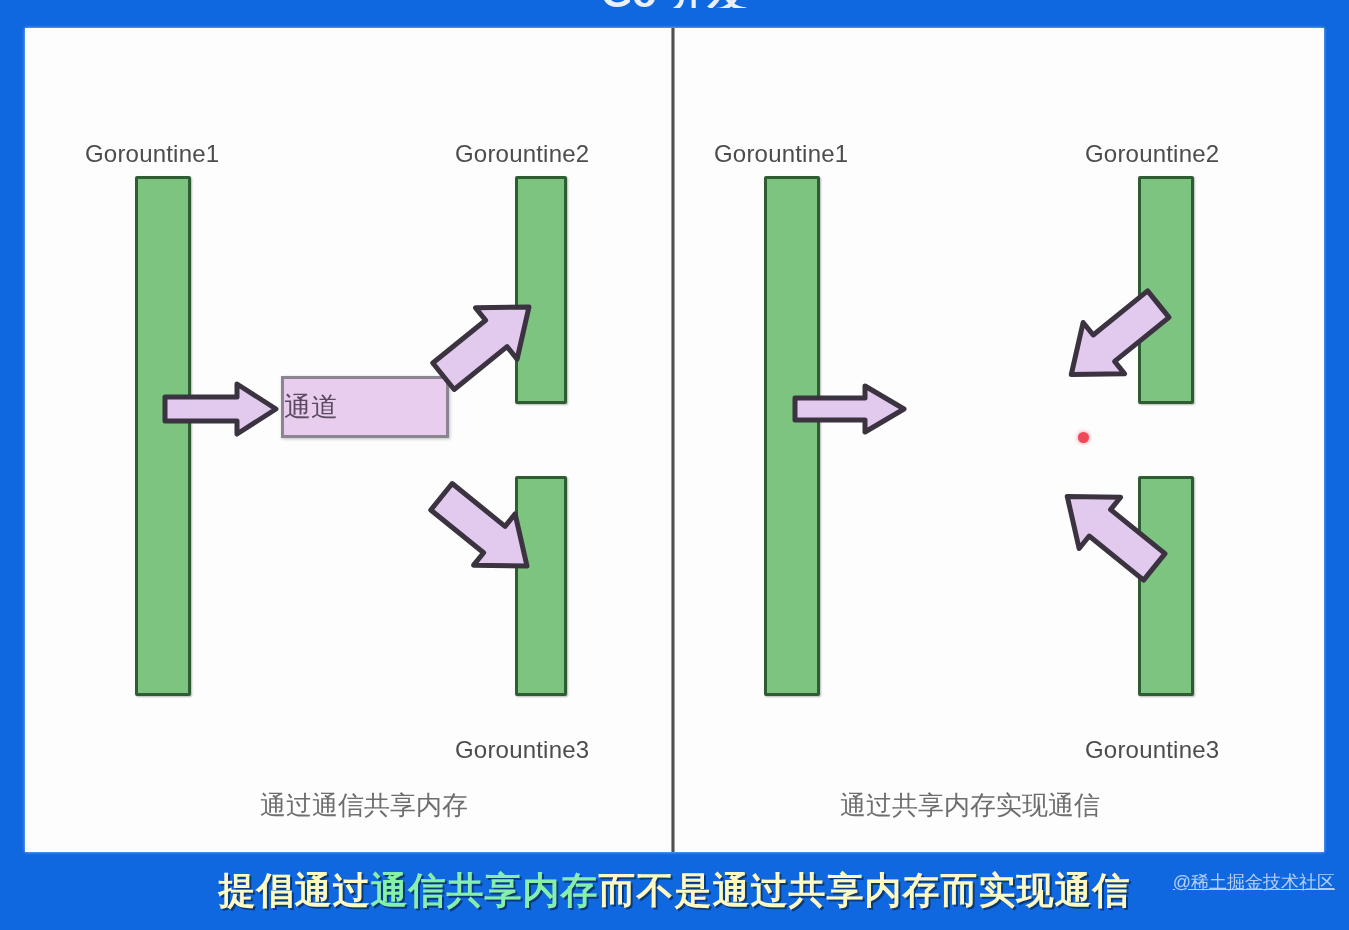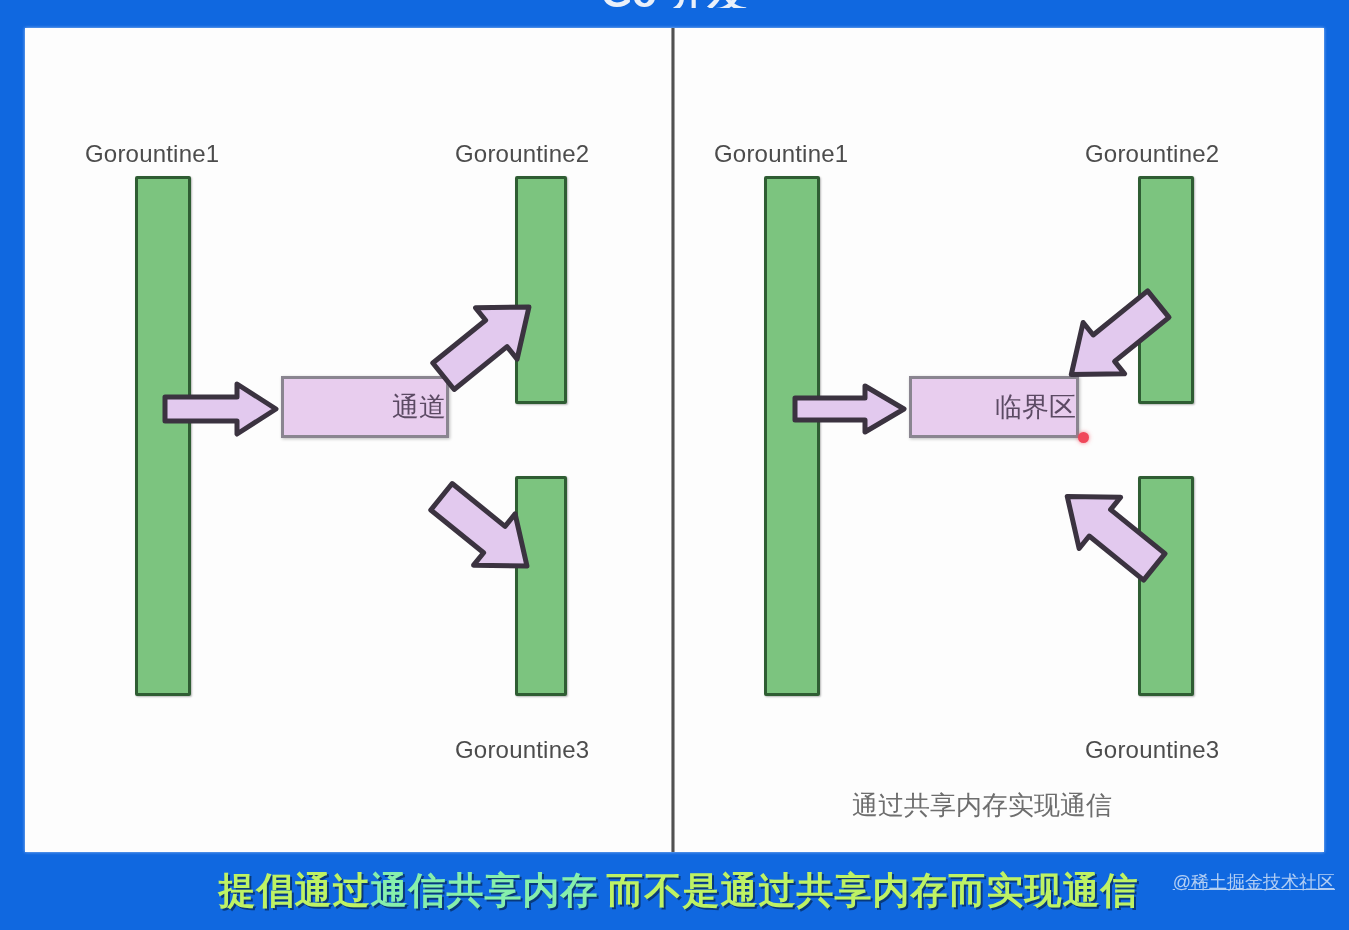--- a/index.html
+++ b/index.html
@@ -47,21 +47,21 @@
     color: #4c4c4c;
     white-space: nowrap;
     letter-spacing: .2px;
   }
 
   
   .center-box {
     position: absolute;
     background: #e8cdee;
     border: 3px solid #8a8590;
-    display: flex; align-items: center; justify-content: flex-end;
+    display: flex; align-items: center; justify-content: flex-start;
     font-size: 27px;
     color: #5b4a63;
     box-shadow: 1px 1px 3px rgba(0,0,0,.25);
   }
 
   
   #cursor-dot {
     position: absolute;
     width: 11px; height: 11px;
     border-radius: 50%;
@@ -87,21 +87,21 @@
     left: 0; bottom: 0; width: 1349px; height: 78px;
     display: flex; align-items: center; justify-content: center;
   }
   #subtitle-text {
     font-size: 37px;
     font-weight: bold;
     white-space: nowrap;
     letter-spacing: 1px;
     text-shadow: 2px 2px 0 rgba(0,0,0,.45);
   }
-  .sub-white  { color: #bef264; margin-left: 8px; }
+  .sub-white  { color: #fef9c3; }
   .sub-accent { color: #86efac; }
 
   
   #watermark {
     position: absolute;
     right: 14px; bottom: 36px;
     font-size: 18px;
     color: #cfe0f7;
     opacity: .85;
     white-space: nowrap;
@@ -160,37 +160,35 @@
   </div>
 
   <div class="arrow" style="left:400px; top:448px;">
     <svg width="120" height="112" viewBox="0 0 120 112">
       <g transform="rotate(39 60 56)">
         <path d="M4,39 L72,39 L72,23 L114,56 L72,89 L72,73 L4,73 Z" fill="#e2c9ee" stroke="#3b3340" stroke-width="5" stroke-linejoin="round"></path>
       </g>
     </svg>
   </div>
 
+  <div class="panel-caption" style="left:235px; top:760px;">通过通信共享内存</div>
 </div>
 
 <div id="panel-divider"></div>
 
 <div class="panel" id="panel-right">
 
   <div class="g-label" style="left:39px;  top:112px;">Gorountine1</div>
   <div class="g-label" style="left:410px; top:112px;">Gorountine2</div>
   <div class="g-label" style="left:410px; top:708px;">Gorountine3</div>
 
   <div class="bar" style="left:89px;  top:148px; width:56px;  height:520px;"></div>
   <div class="bar" style="left:463px; top:148px; width:56px;  height:228px;"></div>
   <div class="bar" style="left:463px; top:448px; width:56px;  height:220px;"></div>
 
-  <div class="center-box" style="left:234px; top:348px; width:170px; height:62px;">
-    <span>临界区</span>
-  </div>
 
   <div id="cursor-dot" style="left:403px; top:404px;"></div>
 
   <div class="arrow" style="left:118px; top:355px;">
     <svg width="114" height="52" viewBox="0 0 114 52">
       <path d="M2,15 L72,15 L72,3 L111,26 L72,49 L72,37 L2,37 Z" fill="#e2c9ee" stroke="#3b3340" stroke-width="5" stroke-linejoin="round"></path>
     </svg>
   </div>
 
   <div class="arrow" style="left:378px; top:256px;">
@@ -202,21 +200,21 @@
   </div>
 
   <div class="arrow" style="left:374px; top:446px;">
     <svg width="122" height="114" viewBox="0 0 122 114">
       <g transform="rotate(-141 61 57)">
         <path d="M4,40 L74,40 L74,24 L116,57 L74,90 L74,74 L4,74 Z" fill="#e2c9ee" stroke="#3b3340" stroke-width="5" stroke-linejoin="round"></path>
       </g>
     </svg>
   </div>
 
-  <div class="panel-caption" style="left:165px; top:760px;margin-left:12px;">通过共享内存实现通信</div>
+  <div class="panel-caption" style="left:165px; top:760px;">通过共享内存实现通信</div>
 </div>
 
 <div id="subtitle-bar">
   <div id="subtitle-text">
     <span class="sub-white">提倡通过</span><span class="sub-accent">通信共享内存</span><span class="sub-white">而不是通过共享内存而实现通信</span>
   </div>
 </div>
 
 <div id="watermark">@稀土掘金技术社区</div>
 

